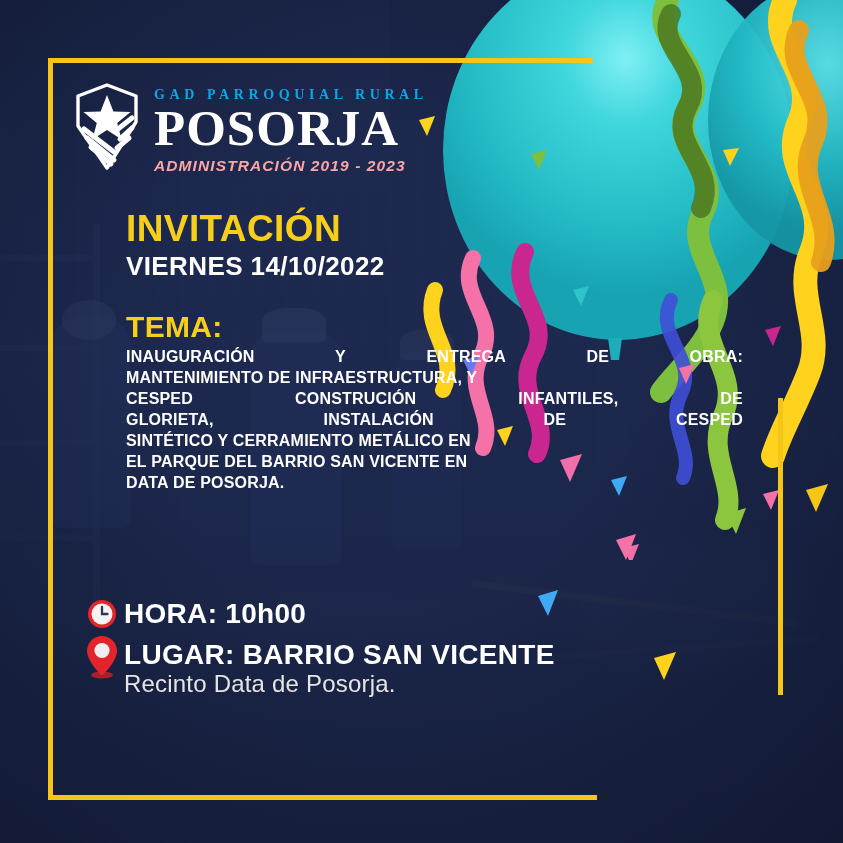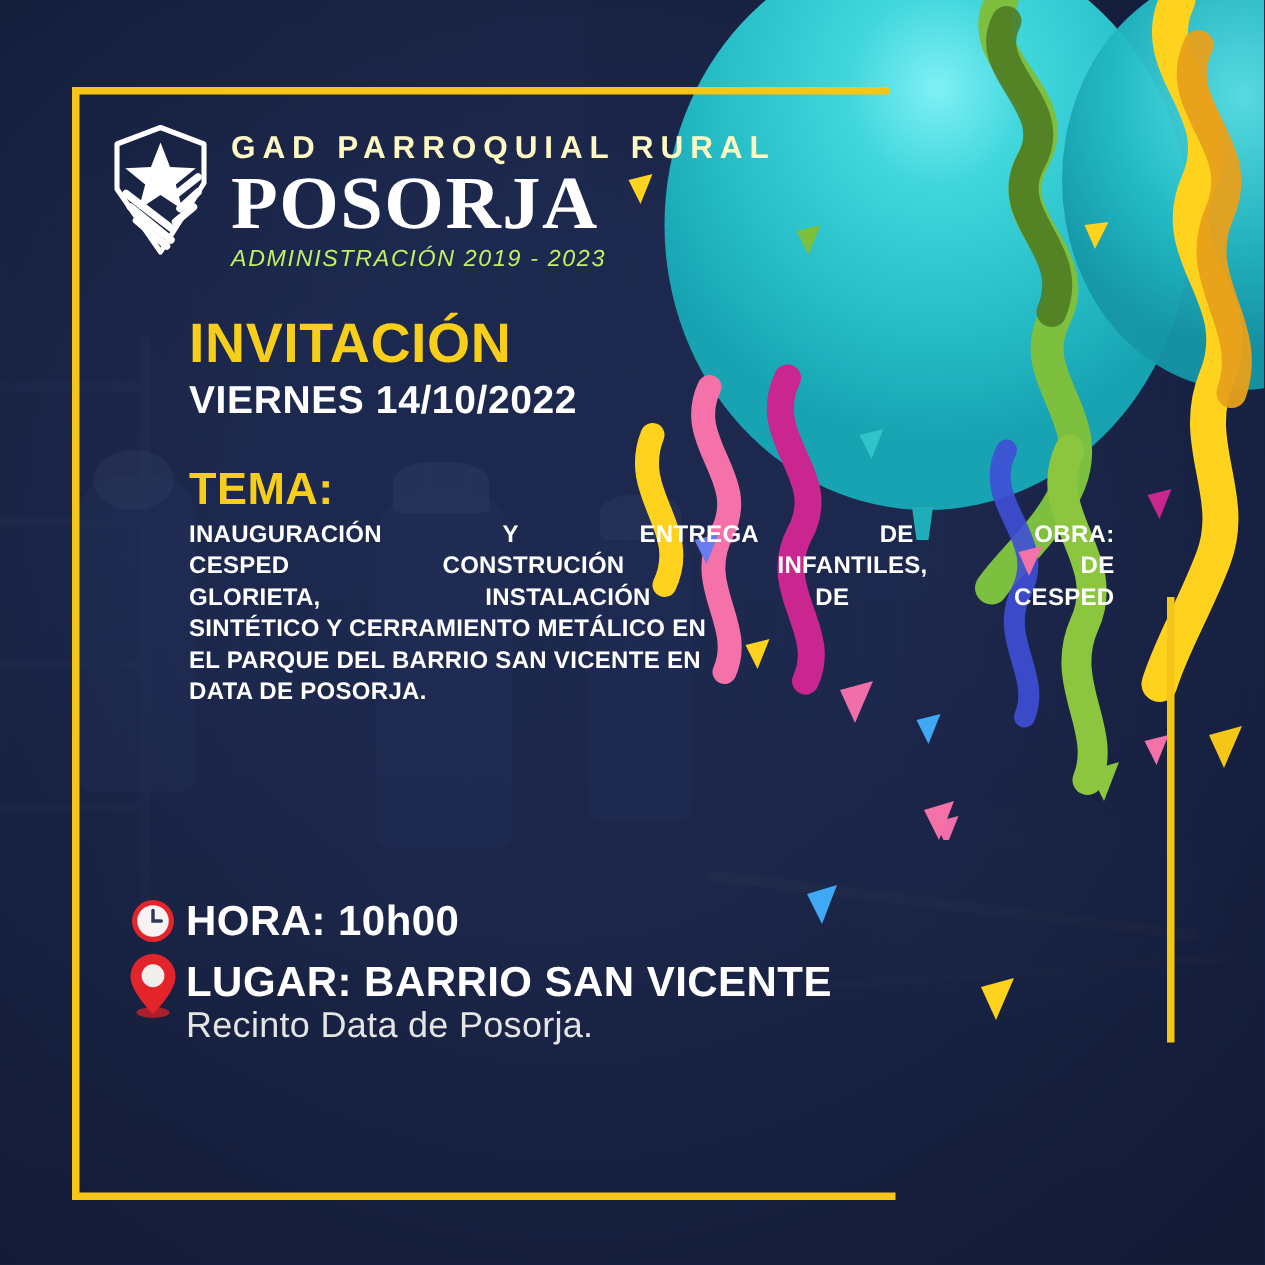--- a/index.html
+++ b/index.html
@@ -96,30 +96,30 @@
   .frame-bottom{position:absolute;left:48px;top:795px;width:549px;height:5px;background:#F5C518;}
   .frame-right{position:absolute;left:778px;top:398px;width:5px;height:297px;background:#F5C518;}
 
   
   .content{position:absolute;left:0;top:0;width:843px;height:843px;}
 
   .brand{position:absolute;left:74px;top:82px;display:flex;align-items:flex-start;}
   .shield{width:66px;height:90px;margin-right:14px;flex:none;}
   .brand-text{padding-top:6px;}
   .brand-kicker{
-    color:#fef9c3;font-size:21px;font-weight:bold;letter-spacing:4.6px;
-    font-family:Liberation Sans, sans-serif;line-height:1;
+    color:#0ea5e9;font-size:14px;font-weight:bold;letter-spacing:4.6px;
+    font-family:Liberation Serif, serif;line-height:1;
   }
   .brand-name{
     color:#fff;font-size:50px;font-weight:bold;letter-spacing:1px;line-height:.98;
     margin-top:2px;font-family:"Liberation Serif", serif;
     transform:scaleX(1.02);transform-origin:left center;
   }
   .brand-sub{
-    color:#bef264;font-size:15.5px;font-weight:normal;font-style:italic;letter-spacing:1.1px;
+    color:#fca5a5;font-size:15.5px;font-weight:bold;font-style:italic;letter-spacing:1.1px;
     margin-top:4px;font-family:"Liberation Sans", sans-serif;
   }
 
   .invite{position:absolute;left:126px;top:210px;}
   .invite-title{
     color:#F7CF1B;font-size:37px;font-weight:bold;letter-spacing:.4px;line-height:1.05;
   }
   .invite-date{
     color:#ffffff;font-size:26px;font-weight:bold;letter-spacing:.4px;line-height:1.08;margin-top:3px;
   }
@@ -266,20 +266,21 @@
     <div class="tema">
       <div class="tema-label">TEMA:</div>
       <div class="tema-body" id="tema-body">
           <div class="tema-line j">
             <span>INAUGURACIÓN</span>
             <span>Y</span>
             <span>ENTREGA</span>
             <span>DE</span>
             <span>OBRA:</span>
           </div>
+          <div class="tema-line">MANTENIMIENTO DE INFRAESTRUCTURA, Y</div>
           <div class="tema-line j">
             <span>CESPED</span>
             <span>CONSTRUCIÓN</span>
             <span>INFANTILES,</span>
             <span>DE</span>
           </div>
           <div class="tema-line j">
             <span>GLORIETA,</span>
             <span>INSTALACIÓN</span>
             <span>DE</span>

